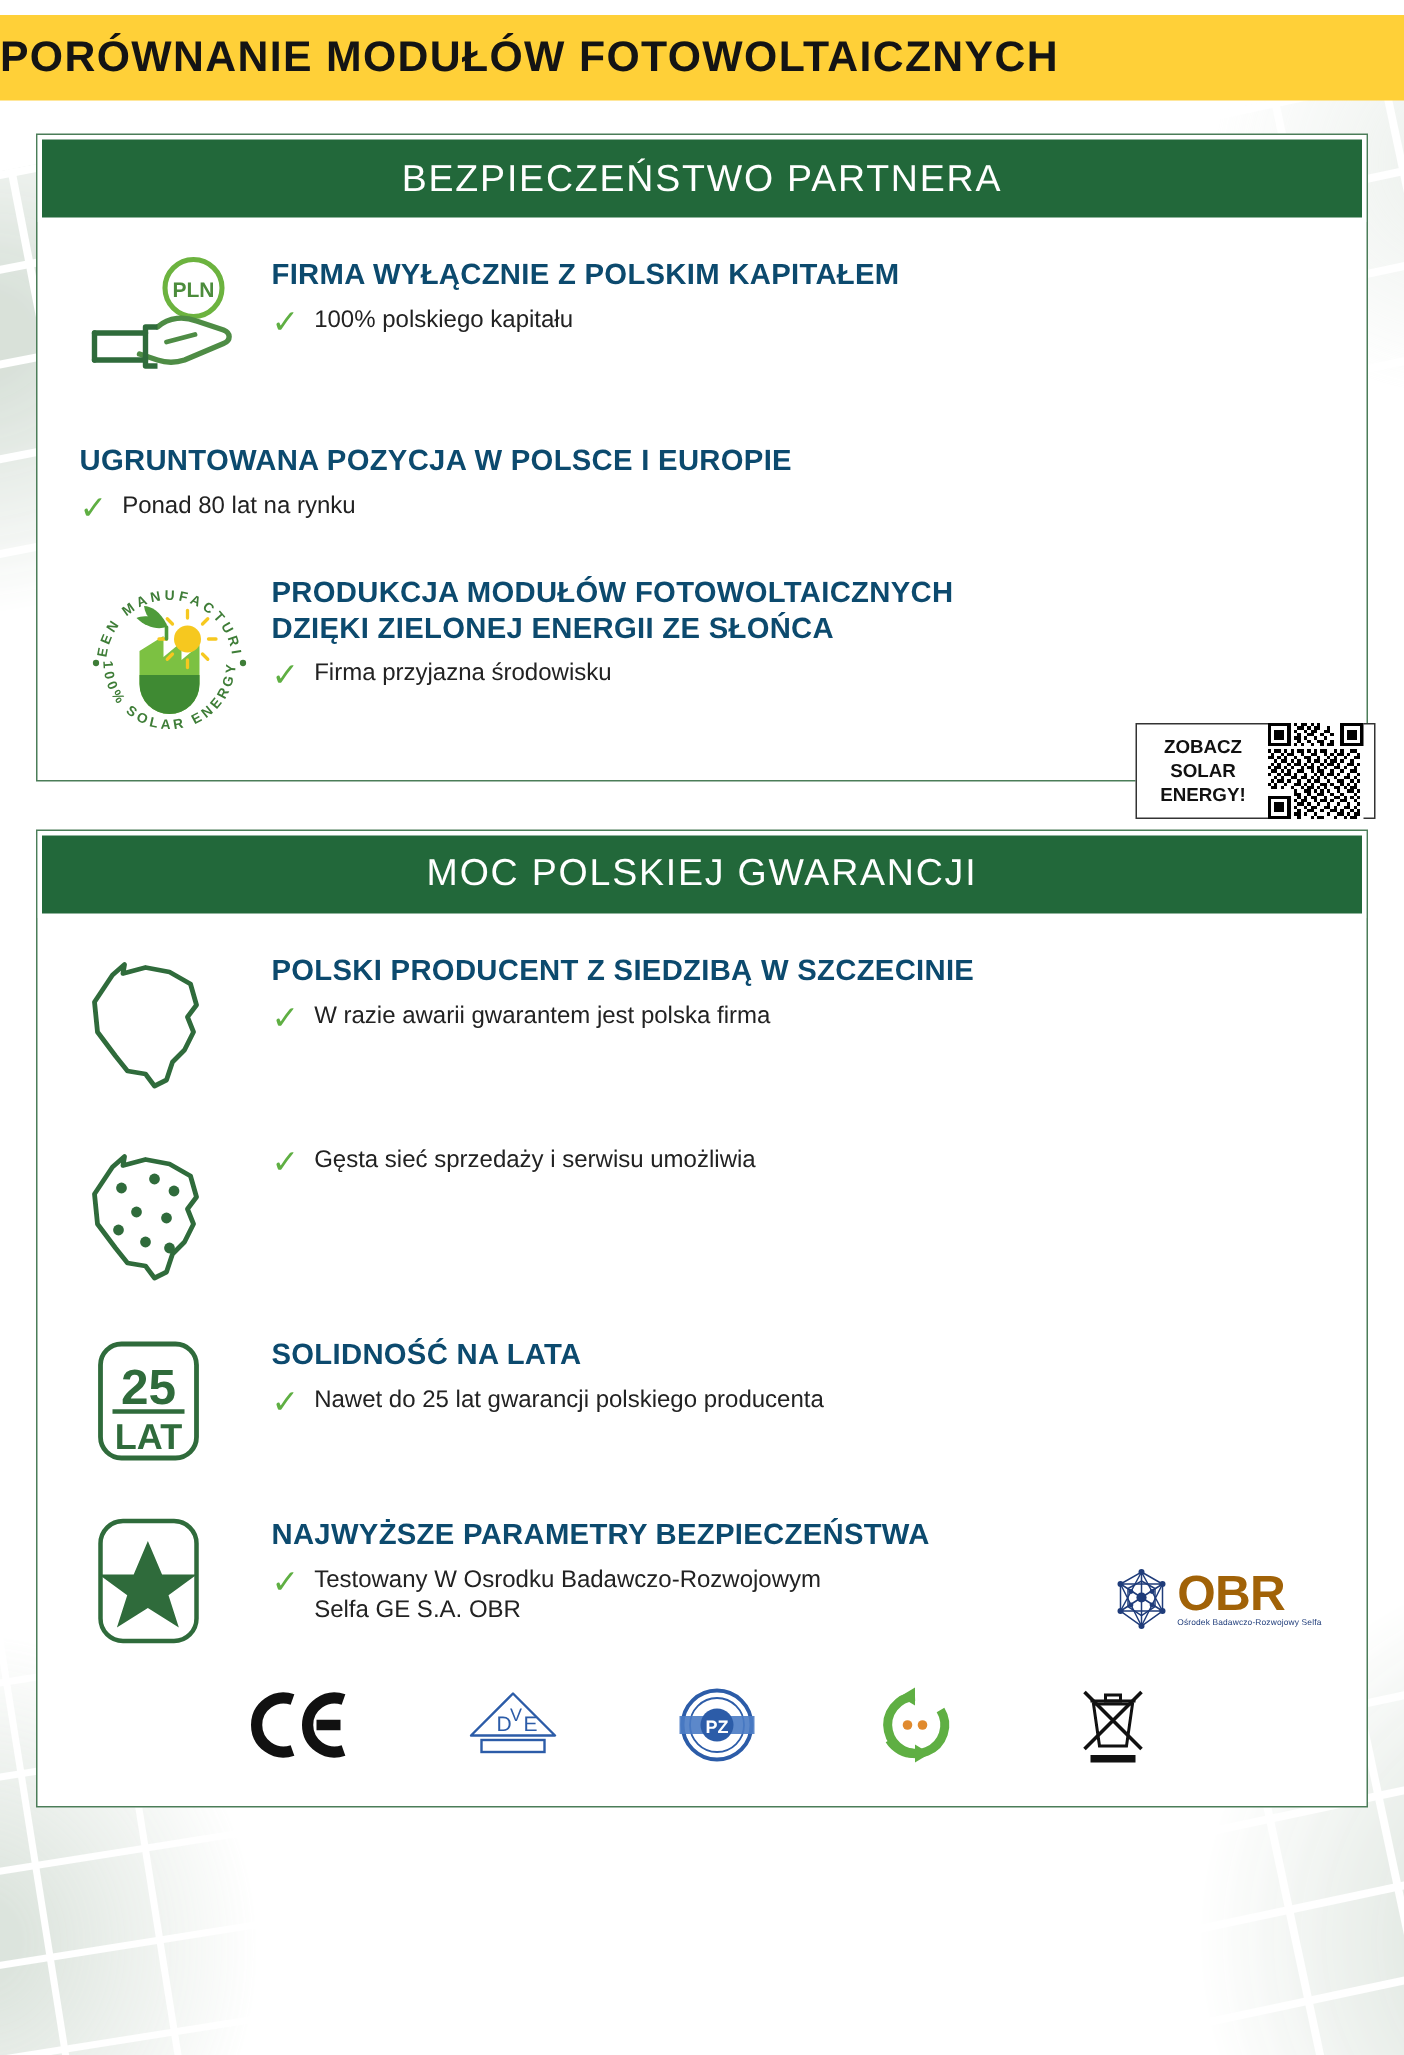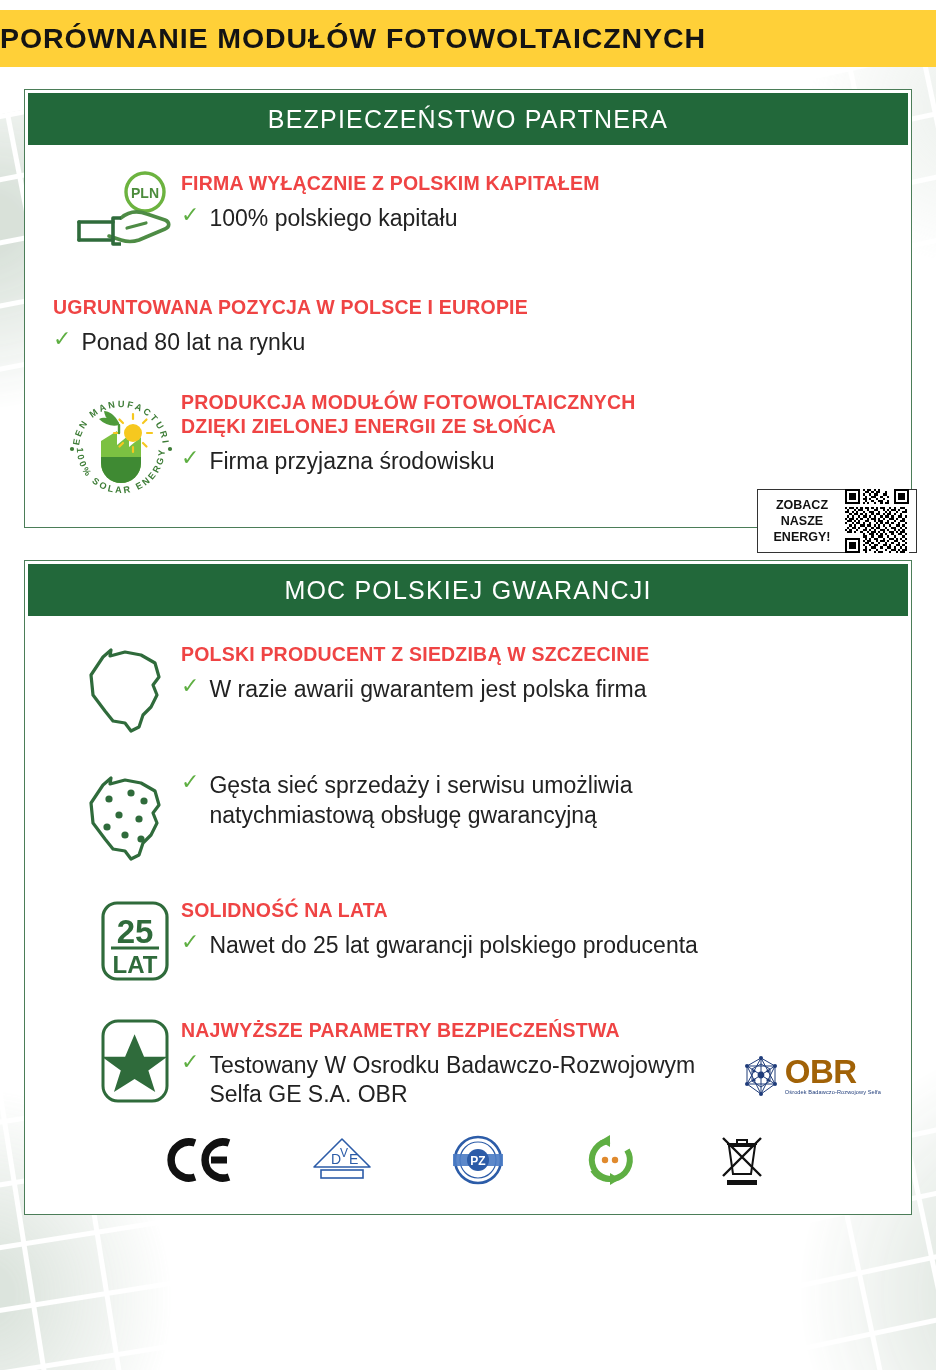--- a/index.html
+++ b/index.html
@@ -125,47 +125,47 @@
     padding: 0 22px 0 28px;
     margin-bottom: 30px;
   }
   .feature:last-child { margin-bottom: 0; }
 
   .feature-icon {
     width: 128px;
     min-width: 128px;
     display: flex;
     align-items: flex-start;
-    justify-content: flex-end;
+    justify-content: flex-start;
     padding-top: 2px;
   }
   .feature-text { flex: 1; padding-top: 4px; }
 
   .feature-title {
     font-size: 19.5px;
     font-weight: 700;
-    color: #ef4444;
+    color: #0c4a6e;
     letter-spacing: .2px;
     line-height: 1.22;
     margin-bottom: 8px;
   }
   .bullet {
     display: flex;
     align-items: flex-start;
     gap: 10px;
   }
   .check {
     color: #5FAF43;
     font-size: 22px;
     line-height: 1.05;
     flex: none;
     margin-top: -1px;
   }
   .bullet-text {
-    font-size: 23px;
+    font-size: 16px;
     color: #222222;
     line-height: 1.28;
     font-weight: 400;
   }
 
   
   .f-green   { margin-bottom: 12px; }
   .f-star    { margin-bottom: 6px; }
 
   
@@ -330,21 +330,21 @@
             <span class="bullet-text">Firma przyjazna środowisku</span>
           </div>
         </div>
       </div>
 
     </div>
 
     <div class="qr-box">
       <div class="qr-label">
         <span>ZOBACZ</span><br>
-        <span>NASZE</span><br>
+        <span>SOLAR</span><br>
         <span>ENERGY!</span>
       </div>
       <svg class="qr-code" viewBox="0 0 29 29" shape-rendering="crispEdges">
         <rect width="29" height="29" fill="#fff"></rect>
         <g fill="#000">
           <path d="M0 0h7v7H0z M1 1v5h5V1z M2 2h3v3H2z"></path>
           <path d="M22 0h7v7h-7z M23 1v5h5V1z M24 2h3v3h-3z"></path>
           <path d="M0 22h7v7H0z M1 23v5h5v-5z M2 24h3v3H2z"></path>
           <rect x="8" y="0" width="1" height="1"></rect>
             <rect x="10" y="0" width="2" height="1"></rect>
@@ -605,21 +605,20 @@
               <circle cx="44" cy="66" r="3.6"></circle>
               <circle cx="60" cy="70" r="3.6"></circle>
             </g>
           </svg>
         </div>
         <div class="feature-text">
           <div class="bullet">
             <span class="check">✓</span>
             <span class="bullet-text">
               <span>Gęsta sieć sprzedaży i serwisu umożliwia</span><br>
-              <span>natychmiastową obsługę gwarancyjną</span>
             </span>
           </div>
         </div>
       </div>
 
       <div class="feature">
         <div class="feature-icon">
           <svg width="92" height="88" viewBox="0 0 92 88" aria-hidden="true">
             <rect x="14" y="6" width="64" height="76" rx="14" ry="14" fill="none" stroke="#2F6B3B" stroke-width="3.2"></rect>
             <text x="46" y="46" text-anchor="middle" font-family="'Liberation Sans',sans-serif" font-size="33" font-weight="700" fill="#2F6B3B">25</text>

